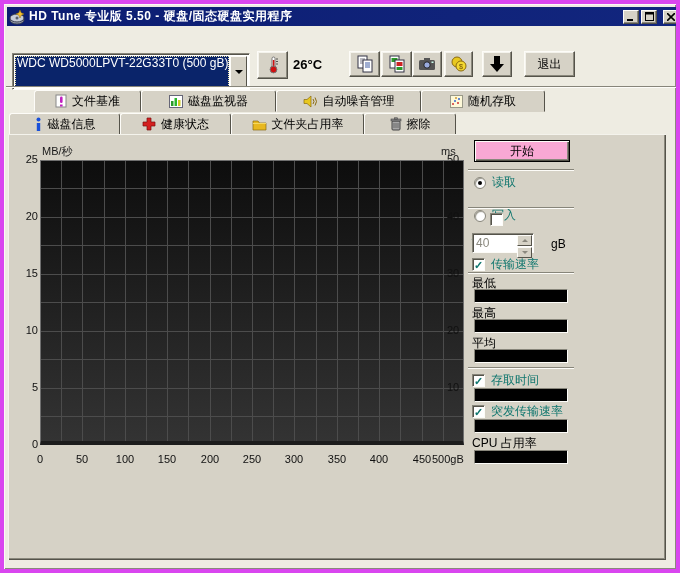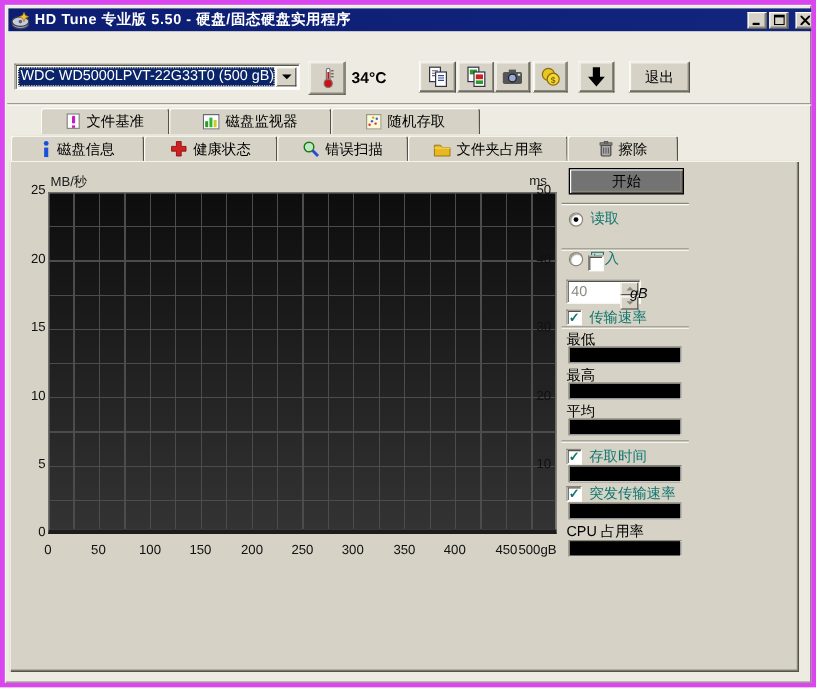--- a/index.html
+++ b/index.html
@@ -24,21 +24,21 @@
     box-shadow: inset -1px -1px 0 #8a887c;
     display:flex; align-items:center; justify-content:center;
   }
   .winbtns { display:flex; gap:2px; }
   .winbtns .gap { width:2px; }
   
   .menubar { position:absolute; left:3px; top:23px; width:674px; height:19px; display:flex; align-items:center; }
   .menuitem { font-size:12px; color:#000; padding:2px 7px; }
   
   .combo {
-    position:absolute; left:8px; top:49px; width:238px; height:22px;
+    position:absolute; left:8px; top:49px; width:238px; height:37px;
     background:#fff; border:1px solid; border-color:#87857a #fdfcf8 #fdfcf8 #87857a;
     box-shadow: inset 1px 1px 0 #55534a;
     display:flex; align-items:stretch; padding:2px;
   }
   .combo .sel {
     flex:1; background:#0a246a; color:#fff; font-size:12px; line-height:15px;
     padding:0 2px; white-space:nowrap; overflow:hidden;
     outline:1px dotted #f0e8b0; outline-offset:-1px;
   }
   .combo .drop {
@@ -87,21 +87,21 @@
     border:1px solid #6f6f6f;
     border-bottom:4px solid #1c1c1c;
   }
   .tick { position:absolute; font-size:11px; color:#111; }
   .lt { left:8px;  width:26px; text-align:right; }
   .rt { left:443px; width:24px; text-align:left; }
   .xt { top:449px; width:40px; text-align:center; }
   
   .rp-btn {
     position:absolute; left:470px; top:136px; width:96px; height:22px;
-    background:#737373; font-size:12px;
+    background:#f9a8d4; font-size:12px;
     border:1px solid #000;
     box-shadow: inset 1px 1px 0 #fdfcf8, inset -1px -1px 0 #55534a, inset -2px -2px 0 #8a887c;
     display:flex; align-items:center; justify-content:center;
   }
   .hsep { position:absolute; left:464px; width:106px; height:2px;
     border-top:1px solid #87857a; border-bottom:1px solid #fdfcf8; }
   .ctl { position:absolute; display:flex; align-items:center; gap:6px; font-size:12px; color:#0f766e; }
   .rad { width:12px; height:12px; border-radius:50%; background:#fff;
     border:1px solid #87857a; box-shadow: inset 1px 1px 1px #9a988c;
     display:flex; align-items:center; justify-content:center; }
@@ -179,21 +179,21 @@
   <div class="tbtn" style="left:253px; width:31px; height:28px;">
     <span class="tabicon">
       <svg width="12" height="18">
           <rect x="5" y="1" width="3" height="11" rx="1.5" fill="#fff" stroke="#777"></rect>
           <rect x="5.8" y="4" width="1.6" height="8" fill="#d01010"></rect>
           <circle cx="6.5" cy="13.5" r="3.4" fill="#d01010" stroke="#777"></circle>
           <path d="M9 3 h2 M9 5.5 h2 M9 8 h2" stroke="#333" stroke-width="0.8"></path>
         </svg>
     </span>
   </div>
-  <span class="temp-val">34°C</span>
+  <span class="temp-val">26°C</span>
 
   <div class="tbtn" style="left:345px; width:31px;">
     <span class="tabicon">
       <svg width="18" height="18">
           <rect x="2" y="1" width="9" height="12" fill="#fff" stroke="#334"></rect>
           <path d="M4 4 h5 M4 6 h5 M4 8 h5" stroke="#667" stroke-width="0.9"></path>
           <rect x="7" y="5" width="9" height="12" fill="#fff" stroke="#334"></rect>
           <path d="M9 8 h5 M9 10 h5 M9 12 h5" stroke="#2a4a9a" stroke-width="0.9"></path>
         </svg>
     </span>
@@ -253,20 +253,29 @@
     <div class="tab" style="width:135px">
       <span class="tabicon">
           <svg width="14" height="13">
             <rect x="0.5" y="0.5" width="13" height="12" fill="#fff" stroke="#667"></rect>
             <rect x="2" y="6" width="2.5" height="5" fill="#2a9a2a"></rect>
             <rect x="5.5" y="3" width="2.5" height="8" fill="#2ab82a"></rect>
             <rect x="9" y="5" width="2.5" height="6" fill="#cc2"></rect>
           </svg>
         </span>
       <span>磁盘监视器</span>
+    </div>
+    <div class="tab" style="width:145px">
+      <span class="tabicon">
+          <svg width="15" height="13">
+            <polygon points="1,4.5 4,4.5 8,1 8,12 4,8.5 1,8.5" fill="#e8c820" stroke="#8a6a10" stroke-width="0.7"></polygon>
+            <path d="M10 4 q2 2.5 0 5 M12 2.5 q3 4 0 8" stroke="#8a6a10" fill="none"></path>
+          </svg>
+        </span>
+      <span>自动噪音管理</span>
     </div>
     <div class="tab" style="width:124px">
       <span class="tabicon">
           <svg width="13" height="13">
             <rect x="0.5" y="0.5" width="12" height="12" fill="#fdf8d8" stroke="#998"></rect>
             <circle cx="3" cy="9" r="1" fill="#c33"></circle>
             <circle cx="5" cy="6" r="1" fill="#36c"></circle>
             <circle cx="8" cy="8" r="1" fill="#c33"></circle>
             <circle cx="9" cy="4" r="1" fill="#36c"></circle>
             <circle cx="6" cy="3" r="1" fill="#c93"></circle>
@@ -286,29 +295,20 @@
         </span>
       <span>磁盘信息</span>
     </div>
     <div class="tab" style="width:111px">
       <span class="tabicon">
           <svg width="14" height="14">
             <polygon points="5,1 9,1 9,5 13,5 13,9 9,9 9,13 5,13 5,9 1,9 1,5 5,5" fill="#d42020" stroke="#7a1010" stroke-width="0.7"></polygon>
           </svg>
         </span>
       <span>健康状态</span>
-    </div>
-    <div class="tab" style="width:109px">
-      <span class="tabicon">
-          <svg width="14" height="14">
-            <circle cx="5.5" cy="5.5" r="4" fill="#bfe8bf" stroke="#1a7a1a" stroke-width="1.2"></circle>
-            <line x1="8.5" y1="8.5" x2="13" y2="13" stroke="#2a4ad0" stroke-width="2.4"></line>
-          </svg>
-        </span>
-      <span>错误扫描</span>
     </div>
     <div class="tab" style="width:133px">
       <span class="tabicon">
           <svg width="15" height="13">
             <path d="M1 3 L6 3 L7.5 5 L14 5 L14 12 L1 12 Z" fill="#e8b820" stroke="#8a6a10" stroke-width="0.7"></path>
             <path d="M1 5.5 L14 5.5" stroke="#f4d860" stroke-width="1"></path>
           </svg>
         </span>
       <span>文件夹占用率</span>
     </div>
@@ -380,21 +380,21 @@
     <span class="num">40</span>
     <span class="btns">
       <span class="sb">
           <span class="tri-up"></span>
         </span>
       <span class="sb">
           <span class="tri-dn"></span>
         </span>
     </span>
   </div>
-  <span class="plabel" style="left:521px; top:233px;font-style:italic;">gB</span>
+  <span class="plabel" style="left:547px; top:233px;">gB</span>
 
   <div class="ctl" style="left:468px; top:252px;">
     <span class="box on">
         <span class="mark">✓</span>
       </span>
     <span>传输速率</span>
   </div>
   <div class="hsep" style="top:268px"></div>
 
   <span class="plabel" style="left:468px; top:271px;">最低</span>

